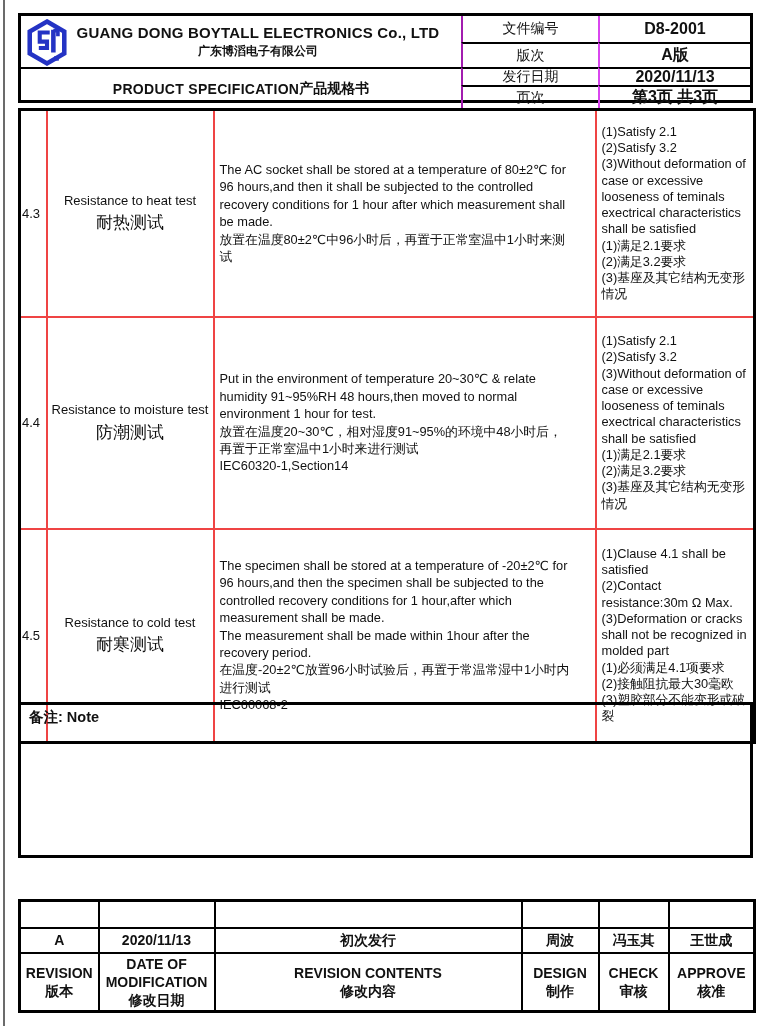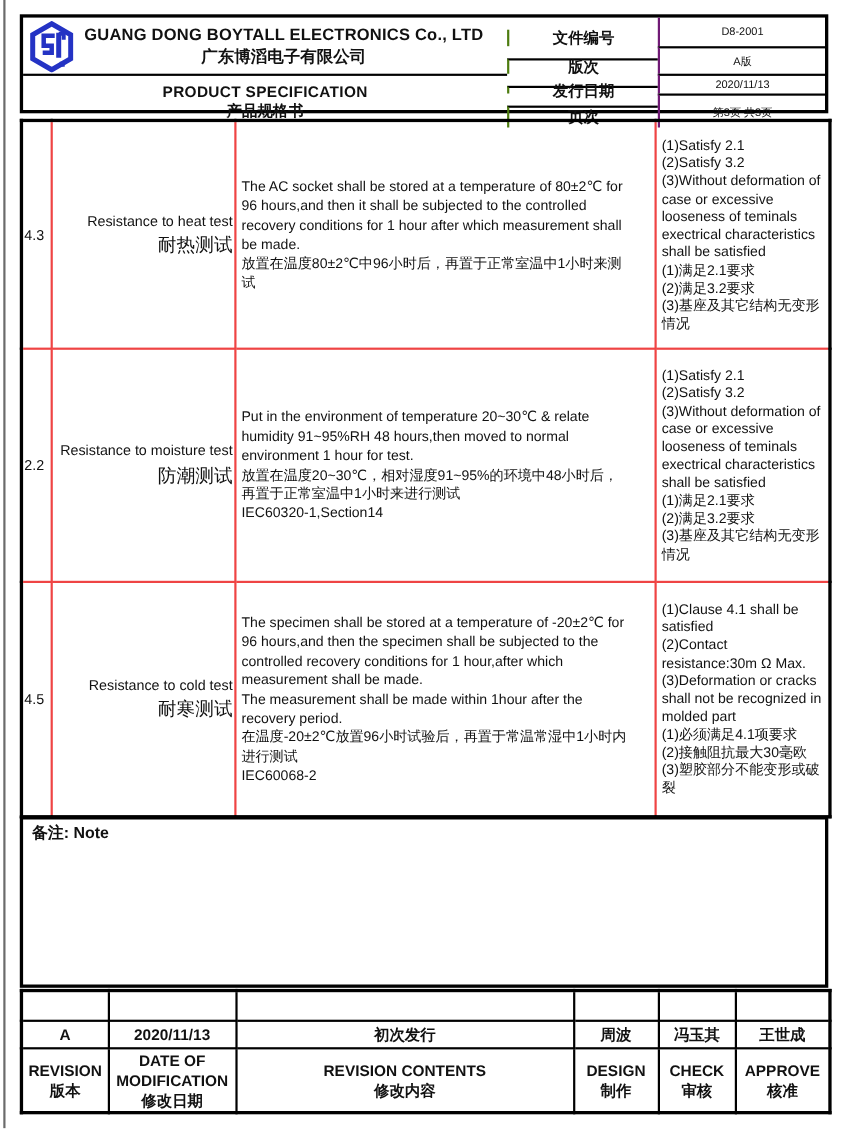--- a/index.html
+++ b/index.html
@@ -12,46 +12,46 @@
 
   
   .hdr{
     position:absolute;left:18px;top:13px;width:735px;height:90px;
     border:3px solid #000;box-sizing:border-box;
     display:grid;grid-template-columns:440px 137px auto;
     grid-template-rows:26px 25px 18px auto;
   }
   .hdr > div{box-sizing:border-box;display:flex;align-items:center;justify-content:center;}
   .company-cell{grid-column:1;grid-row:1/3;position:relative;flex-direction:column;}
-  .product-cell{grid-column:1;grid-row:3/5;border-top:2px solid #000;flex-direction:column;}
-  .f-label{border-left:2px solid #4d7c0f;font-weight:bold;font-size:14px;margin-top:11px;}
-  .f-value{border-left:2px solid #701a75;font-weight:normal;font-size:10px;}
+  .product-cell{grid-column:1;grid-row:3/5;border-top:2px solid #000;flex-direction:row;}
+  .f-label{border-left:2px solid #a21caf;font-weight:normal;font-size:14px;}
+  .f-value{border-left:2px solid #d946ef;font-weight:bold;font-size:16px;}
   .bt{border-top:2px solid #000;}
   .logo-wrap{position:absolute;left:6px;top:3px;width:40px;height:47px;}
   .company-en{font-weight:bold;font-size:15px;padding-left:34px;letter-spacing:.2px;}
-  .company-cn{font-weight:bold;font-size:15px;padding-left:34px;margin-top:2px;}
+  .company-cn{font-weight:bold;font-size:12px;padding-left:34px;margin-top:2px;}
   .title-en{font-weight:bold;font-size:14px;letter-spacing:.3px;}
   .title-cn{font-weight:bold;font-size:14px;margin-top:1px;}
 
   
   table.main{
     position:absolute;left:18px;top:108px;width:735px;
     border-collapse:collapse;table-layout:fixed;
     border:3px solid #000;
   }
   table.main td{border:2px solid #ef4444;vertical-align:middle;box-sizing:border-box;}
   td.c-num{text-align:left;font-size:13px;}
-  td.c-name{text-align:right;font-size:13px;line-height:1.5;}
+  td.c-name{text-align:center;font-size:13px;line-height:1.5;}
   td.c-name .cn{font-size:17px;}
   td.c-desc{padding:4px 22px 4px 5px;font-size:12.8px;line-height:1.36;white-space:pre-wrap;}
   td.c-crit{padding:6px 4px 6px 5px;font-size:12.8px;line-height:1.27;white-space:pre-wrap;vertical-align:middle;}
 
   
   .note{
-    position:absolute;left:18px;top:742px;width:735px;height:156px;
+    position:absolute;left:18px;top:702px;width:735px;height:156px;
     border:3px solid #000;box-sizing:border-box;padding:3px 8px;
     font-weight:bold;font-size:14.5px;
   }
 
   
   table.rev{
     position:absolute;left:18px;top:899px;width:735px;
     border-collapse:collapse;table-layout:fixed;border:3px solid #000;
   }
   table.rev td{
@@ -111,21 +111,21 @@
       <td class="c-desc">The AC socket shall be stored at a temperature of 80±2℃ for 96 hours,and then it shall be subjected to the controlled recovery conditions for 1 hour after which measurement shall be made.
 放置在温度80±2℃中96小时后，再置于正常室温中1小时来测试</td>
       <td class="c-crit">(1)Satisfy 2.1
 (2)Satisfy 3.2
 (3)Without deformation of case or excessive looseness of teminals exectrical characteristics shall be satisfied
 (1)满足2.1要求
 (2)满足3.2要求
 (3)基座及其它结构无变形情况</td>
     </tr>
     <tr style="height:212px;">
-      <td class="c-num">2.2</td>
+      <td class="c-num">4.4</td>
       <td class="c-name">
         <div>Resistance to moisture test</div>
         <div class="cn">防潮测试</div>
       </td>
       <td class="c-desc">Put in the environment of temperature 20~30℃ &amp; relate humidity 91~95%RH 48 hours,then moved to normal environment 1 hour for test.
 放置在温度20~30℃，相对湿度91~95%的环境中48小时后，再置于正常室温中1小时来进行测试
 IEC60320-1,Section14</td>
       <td class="c-crit">(1)Satisfy 2.1
 (2)Satisfy 3.2
 (3)Without deformation of case or excessive looseness of teminals exectrical characteristics shall be satisfied

